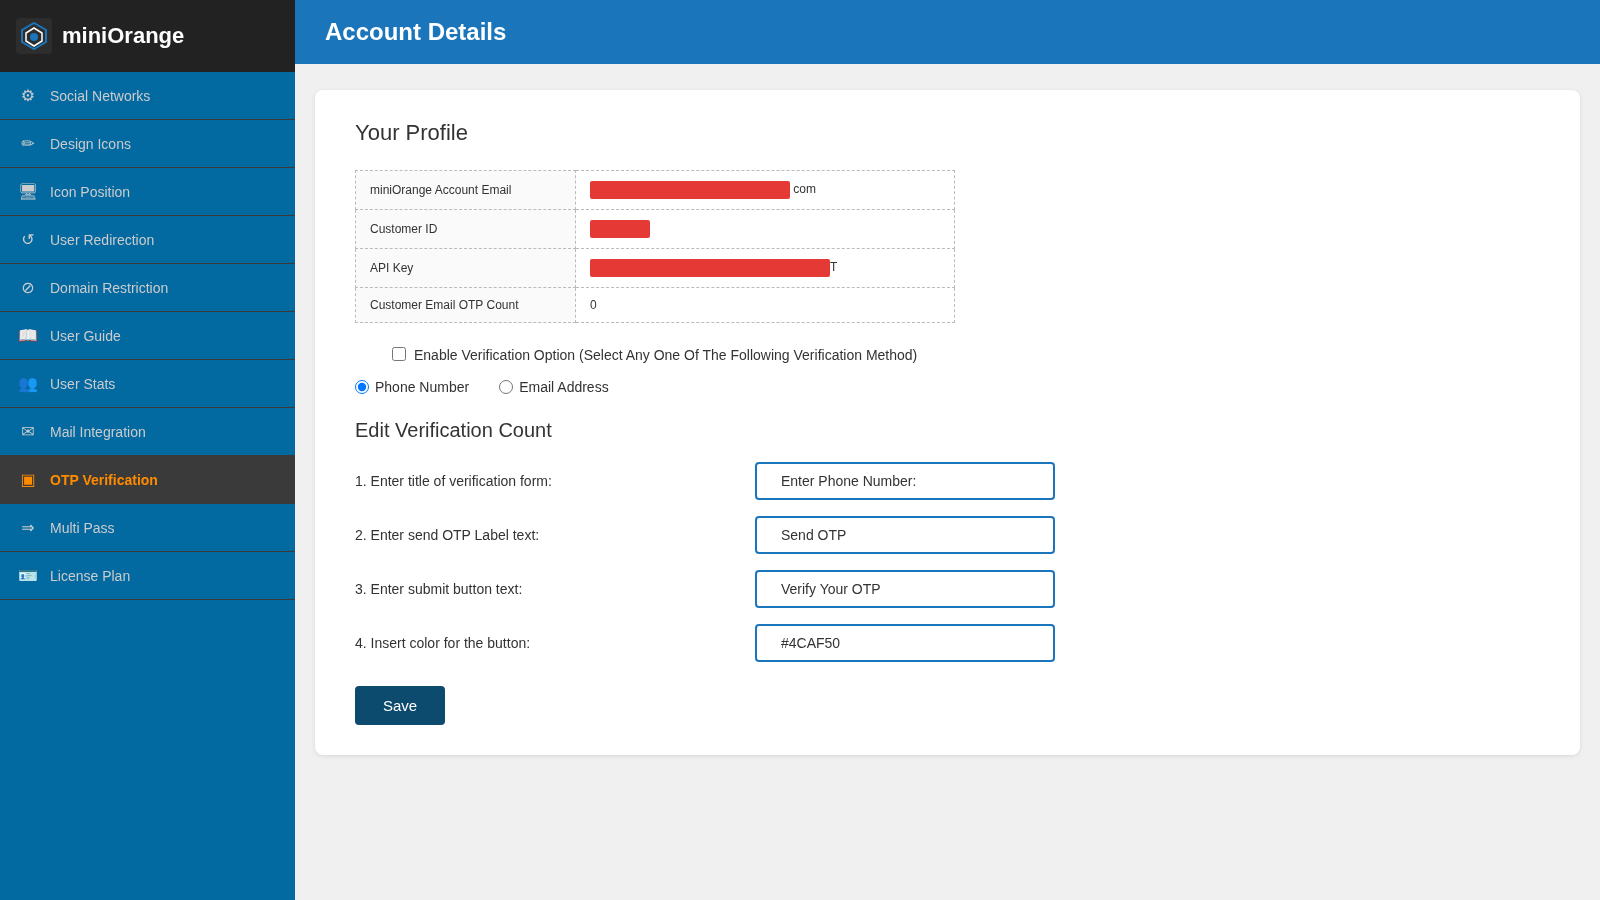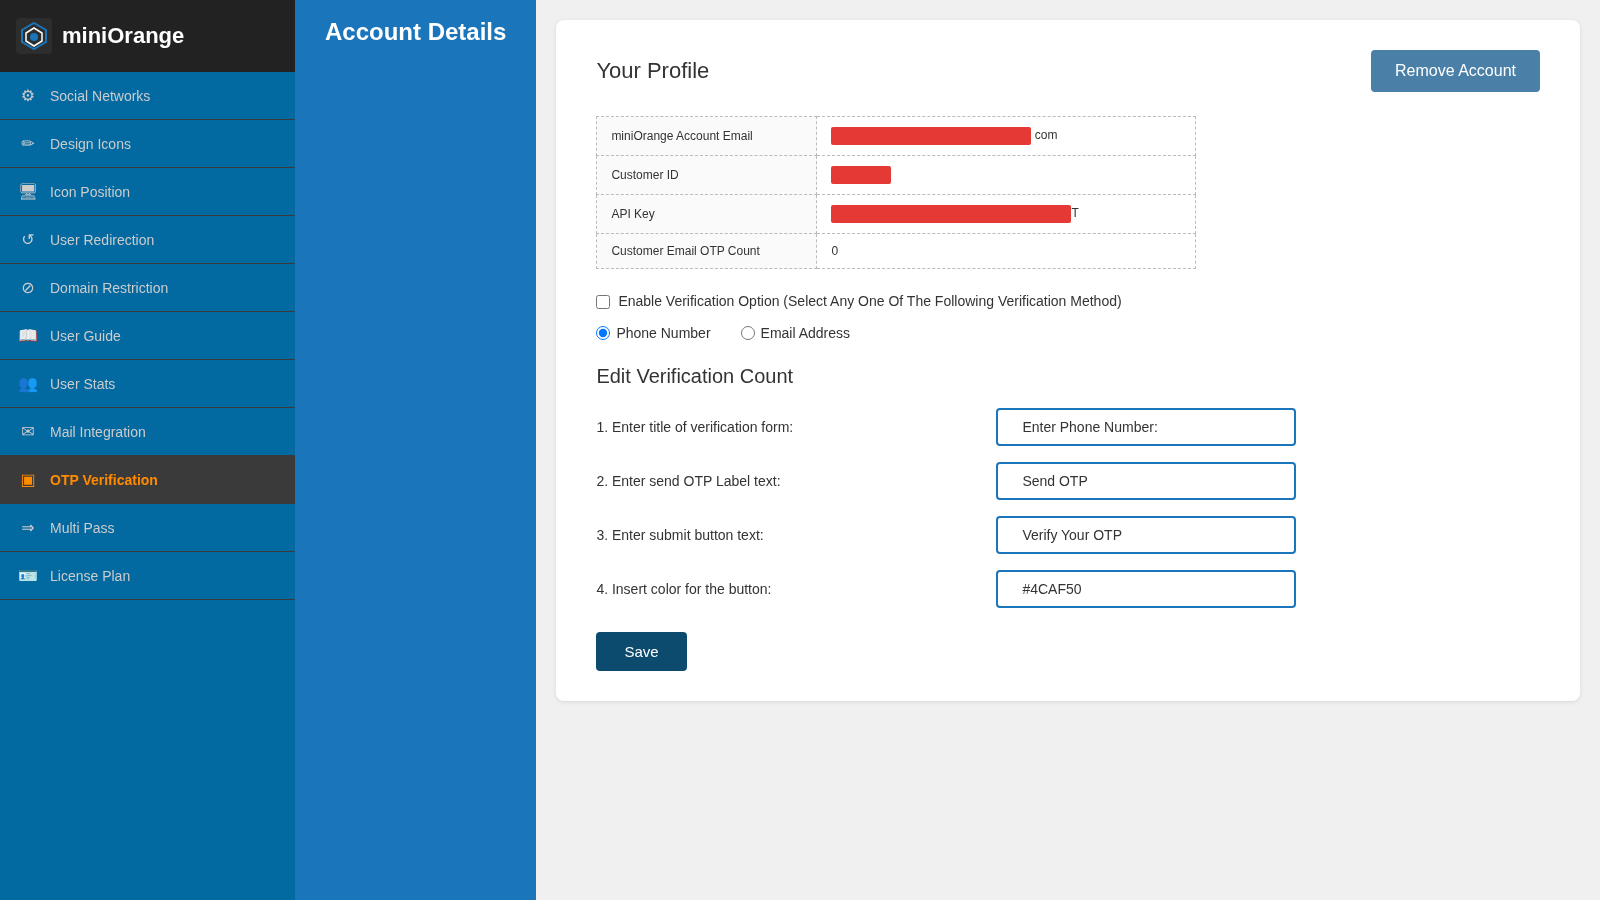--- a/index.html
+++ b/index.html
@@ -52,22 +52,23 @@
       font-size: 16px;
       width: 20px;
       text-align: center;
       flex-shrink: 0;
     }
 
     
     #main {
       flex: 1;
       display: flex;
-      flex-direction: row;
+      flex-direction: column;
       overflow: hidden;
+      gap: 6px;
     }
     #header {
       background: #1a75bb;
       color: #fff;
       padding: 18px 30px;
       font-size: 24px;
       font-weight: bold;
       flex-shrink: 0;
     }
     #content {
@@ -126,25 +127,26 @@
       border-radius: 2px;
       vertical-align: middle;
     }
 
     
     #verification-section {
       margin-bottom: 24px;
     }
     .verification-checkbox-row {
       display: flex;
-      align-items: flex-end;
+      align-items: flex-start;
       gap: 8px;
       margin-bottom: 16px;
       font-size: 14px;
       color: #333;
+      margin-left: 37px;
     }
     .radio-row {
       display: flex;
       align-items: center;
       gap: 30px;
       font-size: 14px;
       color: #333;
     }
     .radio-option {
       display: flex;
@@ -261,21 +263,20 @@
 
 <div id="main">
   <div id="header">
     <span>Account Details</span>
   </div>
   <div id="content">
     <div id="profile-card">
 
       <div id="profile-header">
         <h2 id="profile-title">Your Profile</h2>
-        <button id="remove-account-btn">Remove Account</button>
       </div>
 
       <table class="profile-table">
         <tbody>
           <tr>
             <td>miniOrange Account Email</td>
             <td>
               <span class="redacted-bar" style="width:200px;"></span><span> com</span>
             </td>
           </tr>

